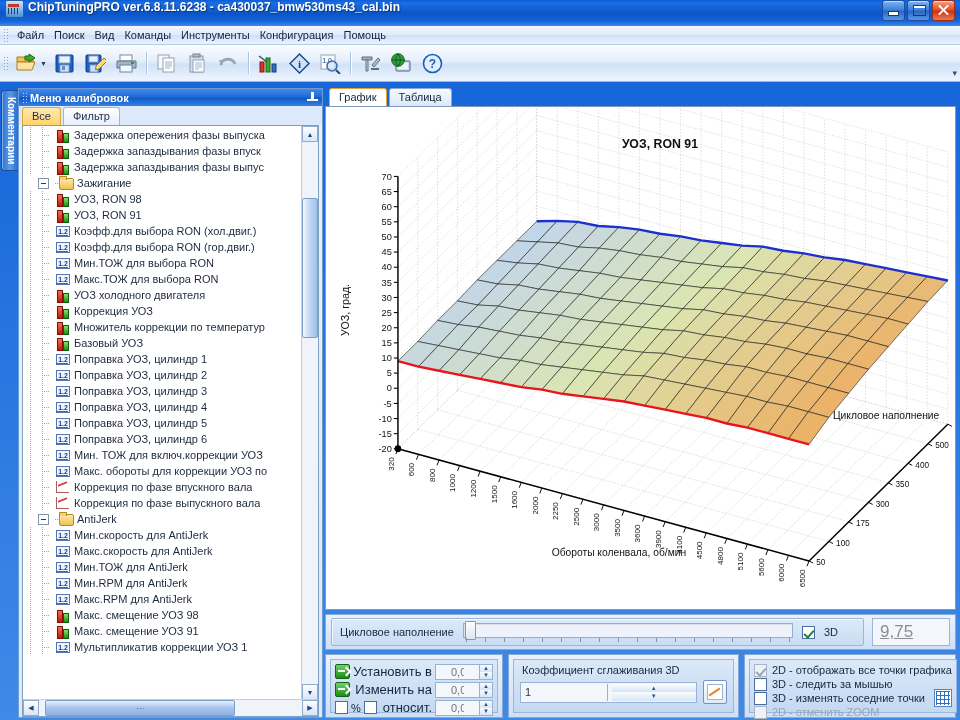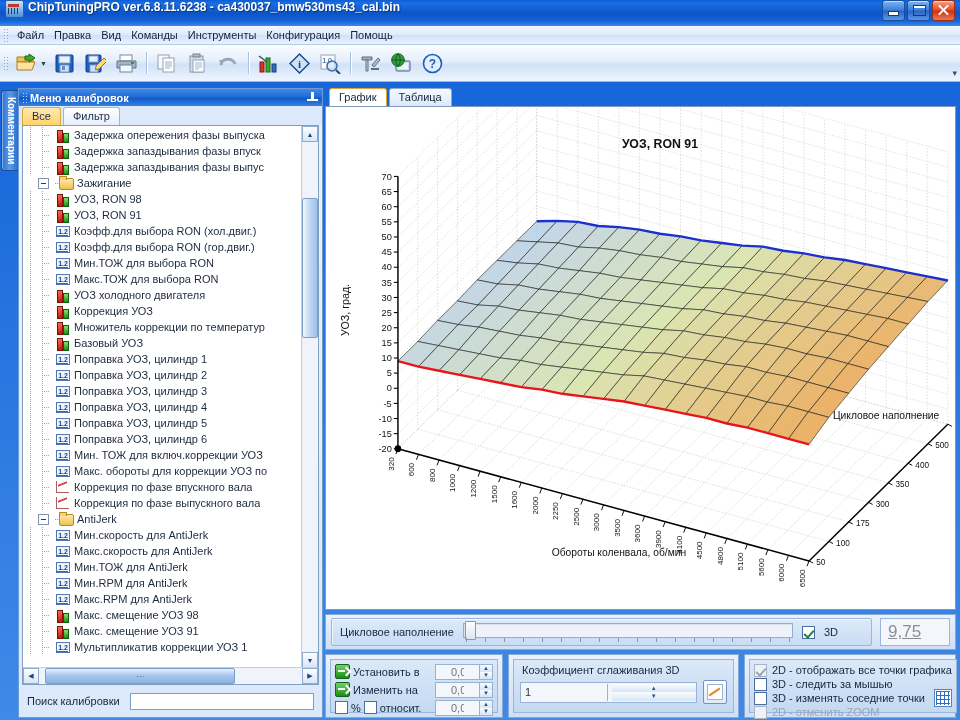--- a/index.html
+++ b/index.html
@@ -211,41 +211,41 @@
      background-image:repeating-linear-gradient(90deg,#8296ae 0 1px,transparent 1px 19px);}
   .chk{width:13px;height:13px;box-sizing:border-box;background:#fff;border:1px solid #4a6f9e;
        display:inline-block;position:relative;flex:0 0 13px;}
   .chk.on:after{content:"";position:absolute;left:3px;top:1px;width:4px;height:8px;
        border:solid #1b8a24;border-width:0 2px 2px 0;transform:rotate(42deg);}
   .chk.dis{background:#eef1f5;border-color:#a9b5c5;}
   .chk.dis.on:after{border-color:#9aa5b4;}
   .chklbl{font-size:11px;color:#16263f;white-space:nowrap;}
   .chklbl.dis{color:#9aa5b4;}
   .valuebox{
-    width:70px;height:28px;display:flex;align-items:center;padding-left:7px;box-sizing:border-box;
+    width:78px;height:28px;display:flex;align-items:center;padding-left:7px;box-sizing:border-box;
     font-size:17px;color:#8a8f97;background:#f3f6fa;border:1px solid #9ab6da;text-decoration:underline;
   }
 
   .ctrl-row{
     height:64px;flex:0 0 64px;margin-top:4px;display:flex;gap:5px;
   }
   .grp{
     background:linear-gradient(180deg,#e9f1fc,#cfe0f5);
     border:1px solid #8aa8ce;padding:4px;box-sizing:border-box;display:flex;
   }
   .grp .inner{background:linear-gradient(180deg,#dbe8f8,#c4d9f1);border:1px solid #9ab6da;
       flex:1 1 auto;padding:3px 4px;box-sizing:border-box;}
   .setgrp{width:178px;flex:0 0 178px;}
   .setrow{display:flex;align-items:center;height:17px;margin-bottom:1px;gap:3px;}
   .goico{width:13px;height:13px;flex:0 0 13px;border:1px solid #15631a;border-radius:2px;
      background:linear-gradient(180deg,#6fd36a,#1d8c16);position:relative;}
   .goico:before{content:"";position:absolute;left:2px;top:5px;width:7px;height:2px;background:#fff;}
   .goico:after{content:"";position:absolute;left:7px;top:3px;width:5px;height:5px;
      border:solid #fff;border-width:2px 2px 0 0;transform:rotate(45deg);}
-  .setlbl{font-size:11px;color:#16263f;flex:1 1 auto;white-space:nowrap;}
+  .setlbl{font-size:13px;color:#16263f;flex:1 1 auto;white-space:nowrap;text-align:right;}
   .spin{display:flex;width:58px;height:16px;flex:0 0 58px;}
   .spin input{flex:1 1 auto;width:10px;border:1px solid #97b2d4;border-right:none;background:#f3f6fa;
      font-size:11px;color:#6d7682;padding:0 15px;box-sizing:border-box;font-family:inherit;outline:none;}
   .spinbtns{width:14px;flex:0 0 14px;display:flex;flex-direction:column;border:1px solid #97b2d4;box-sizing:border-box;}
   .spinbtns b{flex:1 1 50%;background:linear-gradient(180deg,#fbfdff,#d6e4f6);
      display:flex;align-items:center;justify-content:center;font-size:6px;color:#23558f;}
   .smgrp{flex:1 1 auto;}
   .smtitle{font-size:11px;color:#16263f;margin:1px 0 4px 4px;}
   .smrow{display:flex;align-items:center;gap:6px;padding:0 2px;}
   .smcombo{flex:1 1 auto;height:19px;display:flex;background:#f3f6fa;border:1px solid #97b2d4;align-items:center;}
@@ -294,21 +294,21 @@
       <div class="wb close">
           <i></i>
           <i></i>
         </div>
     </div>
   </div>
 
   <div class="menubar">
     <div class="gripdots"></div>
     <span class="mi">Файл</span>
-    <span class="mi">Правка</span>
+    <span class="mi">Поиск</span>
     <span class="mi">Вид</span>
     <span class="mi">Команды</span>
     <span class="mi">Инструменты</span>
     <span class="mi">Конфигурация</span>
     <span class="mi">Помощь</span>
   </div>
 
   <div class="toolbar">
     <div class="gripdots"></div>
 
@@ -700,24 +700,20 @@
 
         <div class="hscroll">
           <div class="hsb-btn">◀</div>
           <div class="hsb-track">
             <div class="hsb-thumb" style="left:6px;width:190px;">⋯</div>
           </div>
           <div class="hsb-btn">▶</div>
         </div>
       </div>
 
-      <div class="searchrow">
-        <label>Поиск калибровки</label>
-        <input type="text" value="" style="">
-      </div>
     </div>
 
     <div class="rightpanel">
 
       <div class="chart-tabs">
         <div class="ctab sel">График</div>
         <div class="ctab">Таблица</div>
       </div>
 
       <div class="chartbox">

